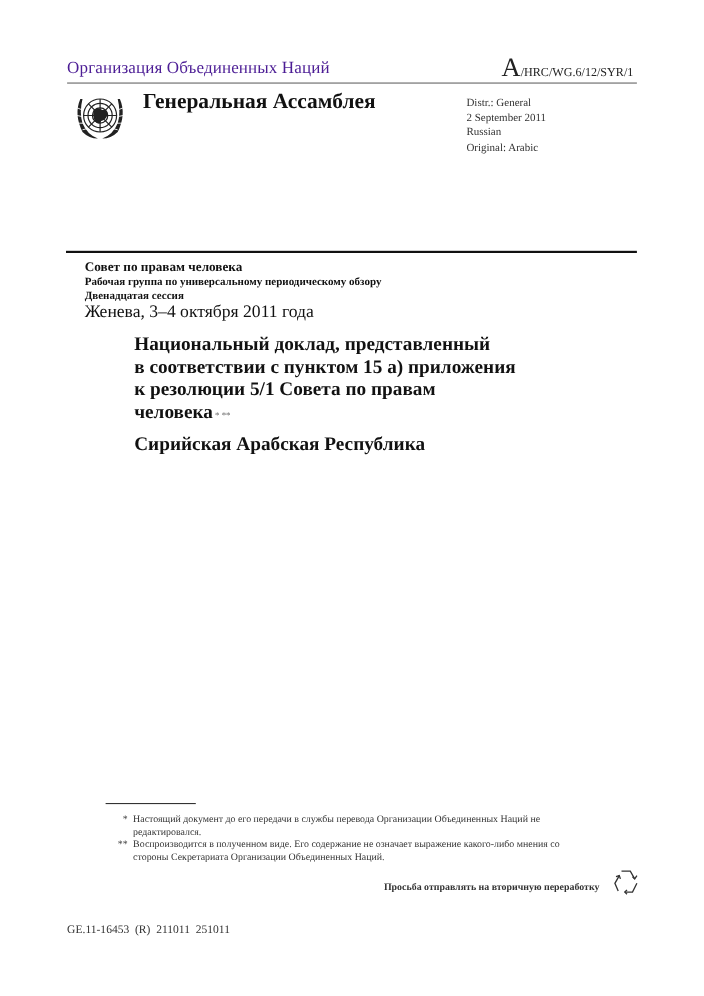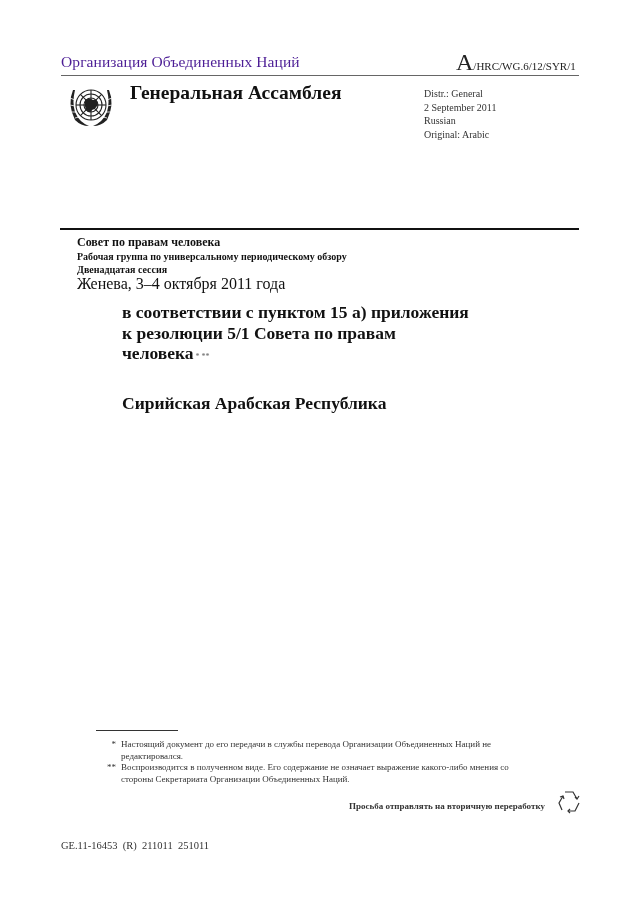--- a/index.html
+++ b/index.html
@@ -85,20 +85,21 @@
 <div class="abs rule-thick"></div>
 
 <div class="abs council">
   <div class="l1">Совет по правам человека</div>
   <div class="l2">Рабочая группа по универсальному периодическому обзору</div>
   <div class="l3">Двенадцатая сессия</div>
   <div class="l4">Женева, 3–4 октября 2011 года</div>
 </div>
 
 <div class="abs title">
+  <div>Национальный доклад, представленный</div>
   <div>в соответствии с пунктом 15 а) приложения</div>
   <div>к резолюции 5/1 Совета по правам</div>
   <div><span>человека</span><span class="fnmarks">* **</span></div>
 </div>
 
 <div class="abs country">Сирийская Арабская Республика</div>
 
 <div class="abs fn-rule"></div>
 
 <div class="abs footnotes">

